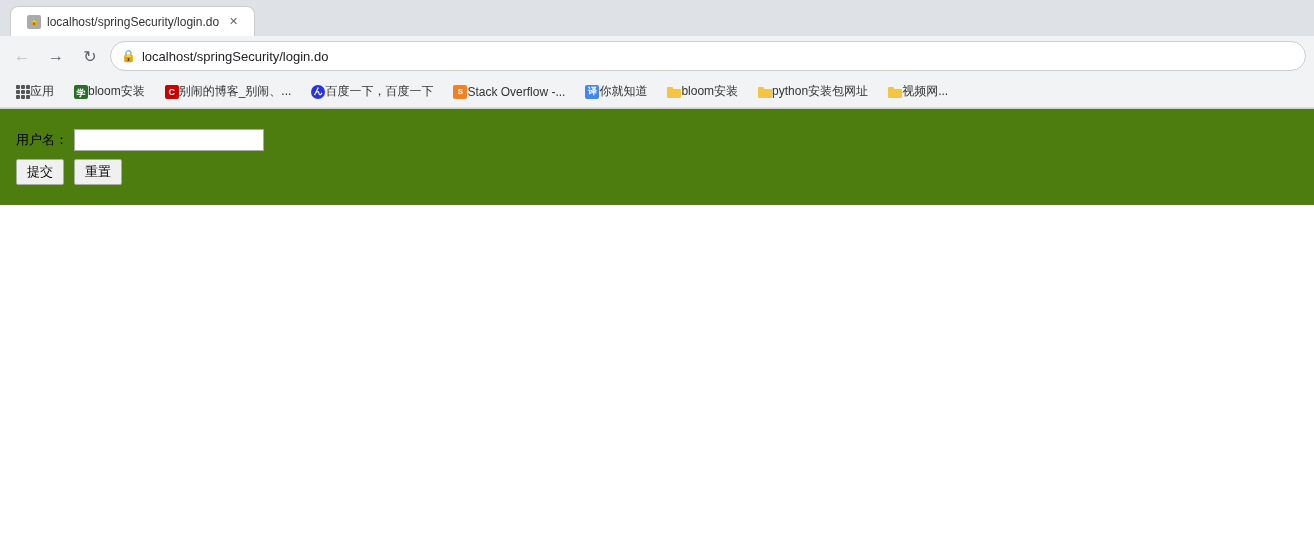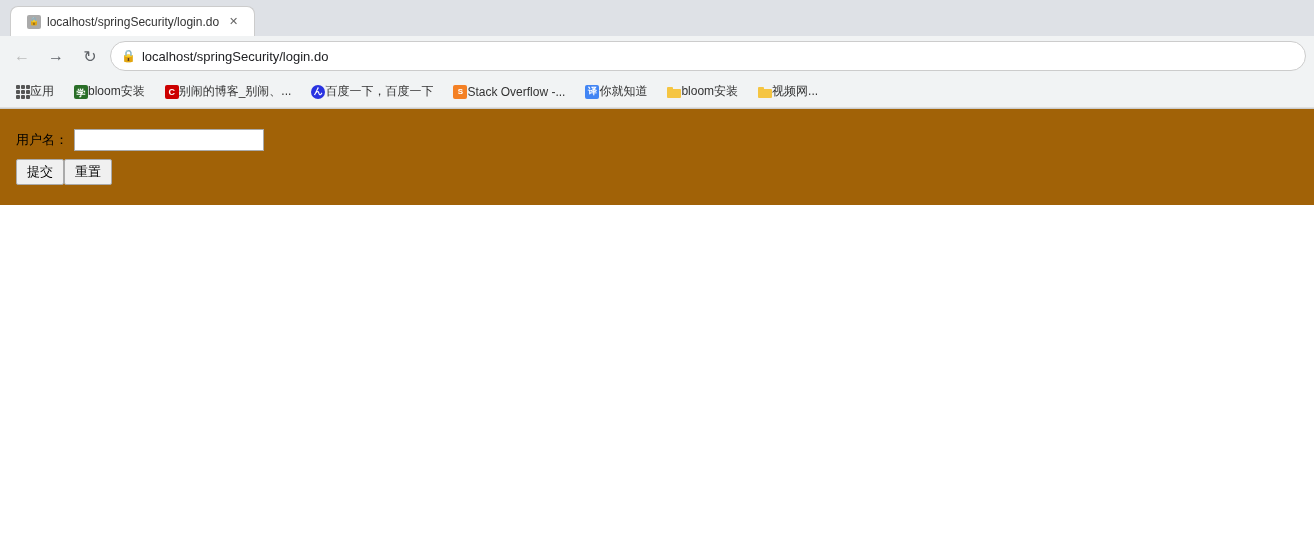--- a/index.html
+++ b/index.html
@@ -143,21 +143,21 @@
       width: 14px;
       height: 14px;
       display: inline-flex;
       align-items: center;
       justify-content: center;
       font-size: 11px;
     }
 
     
     .page-content {
-      background: #a16207;
+      background: #4d7c0f;
       padding: 20px 16px;
     }
 
     .form-row {
       display: flex;
       align-items: center;
       margin-bottom: 8px;
     }
 
     .form-label {
@@ -179,21 +179,21 @@
     .username-input {
       width: 190px;
     }
 
     .password-input {
       width: 174px;
     }
 
     .button-row {
       display: flex;
-      gap: 0;
+      gap: 10px;
       margin-top: 4px;
       padding-left: 0;
     }
 
     .form-btn {
       border: 1px solid #aaa;
       background: #f0f0f0;
       padding: 3px 10px;
       font-size: 13px;
       cursor: pointer;
@@ -349,28 +349,37 @@
     <div class="bookmark-item">
       <span class="bookmark-icon">
         <svg width="14" height="12" viewBox="0 0 14 12">
           <rect x="0" y="3" width="14" height="9" rx="1" fill="#f5c542"></rect>
           <rect x="0" y="1" width="6" height="4" rx="1" fill="#f5c542"></rect>
         </svg>
       </span>
       <span>bloom安装</span>
     </div>
 
-
     <div class="bookmark-item">
       <span class="bookmark-icon">
         <svg width="14" height="12" viewBox="0 0 14 12">
           <rect x="0" y="3" width="14" height="9" rx="1" fill="#f5c542"></rect>
           <rect x="0" y="1" width="6" height="4" rx="1" fill="#f5c542"></rect>
         </svg>
       </span>
+      <span>python安装包网址</span>
+    </div>
+
+    <div class="bookmark-item">
+      <span class="bookmark-icon">
+        <svg width="14" height="12" viewBox="0 0 14 12">
+          <rect x="0" y="3" width="14" height="9" rx="1" fill="#f5c542"></rect>
+          <rect x="0" y="1" width="6" height="4" rx="1" fill="#f5c542"></rect>
+        </svg>
+      </span>
       <span>视频网...</span>
     </div>
 
   </div>
 </div>
 
 <div class="page-content">
 
   <div class="form-row">
     <label class="form-label">用户名：</label>

